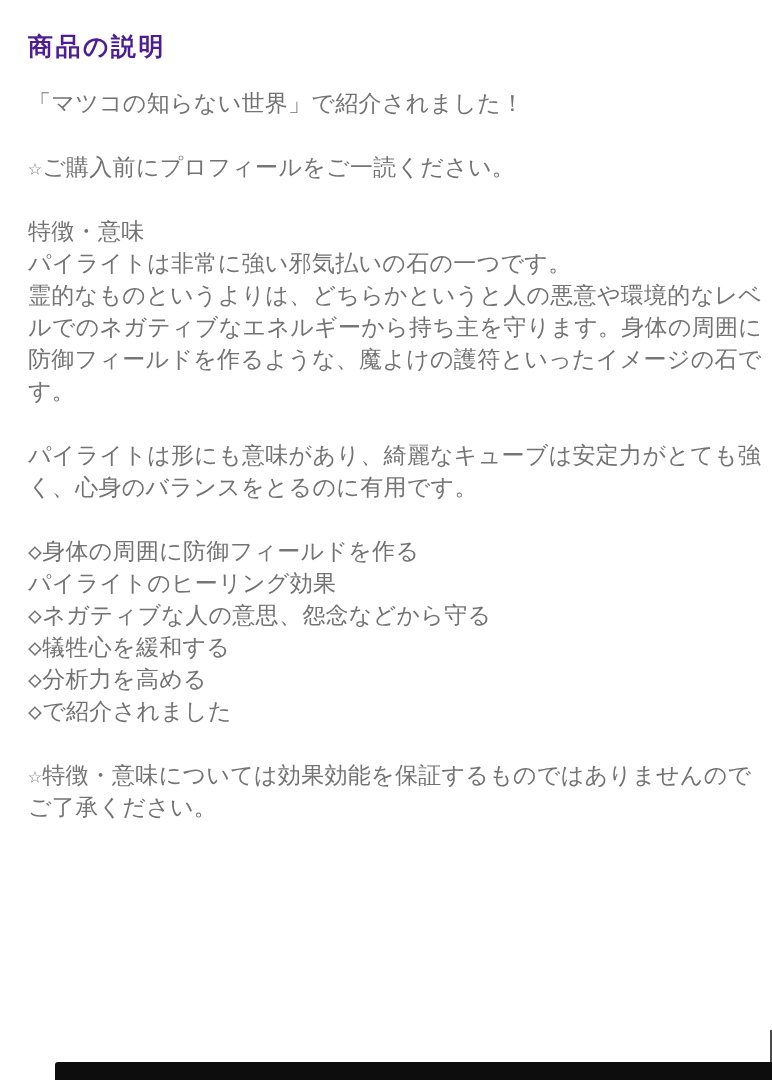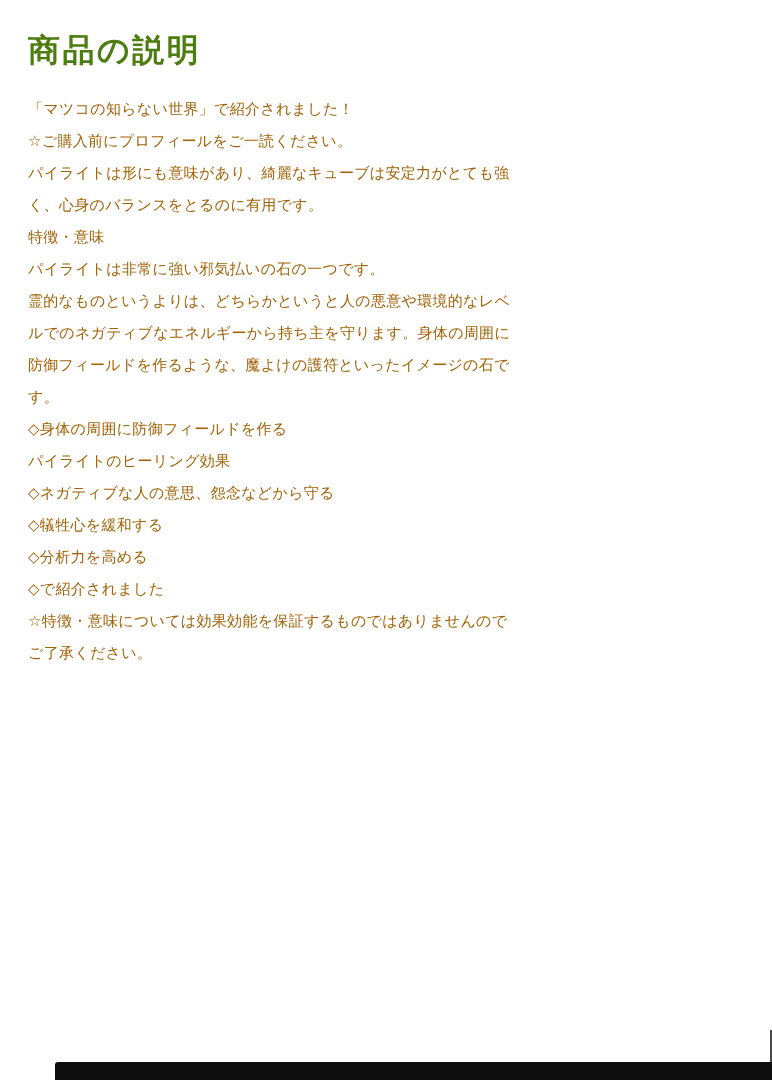--- a/index.html
+++ b/index.html
@@ -11,40 +11,42 @@
     height: 1080px;
     background: #ffffff;
     overflow: hidden;
     position: relative;
     font-family: "Liberation Sans", "DejaVu Sans", sans-serif;
   }
   .content {
     padding: 10px 20px 0 28px;
   }
   .section-title {
-    font-size: 32px;
+    font-size: 25px;
     font-weight: 700;
     letter-spacing: 2.5px;
-    color: #4d7c0f;
+    color: #4c1d95;
     height: 38px;
     line-height: 38px;
     white-space: pre;
   }
   .para {
+    margin-top: 32px;
   }
   .para:first-of-type {
     margin-top: 24px;
   }
   .line {
-    font-size: 15px;
+    font-size: 23px;
     height: 32px;
     line-height: 32px;
-    color: #a16207;
+    color: #737373;
     letter-spacing: 0.3px;
     white-space: pre;
+    font-family: Liberation Mono, monospace;
   }
   .bottom-bar {
     position: absolute;
     left: 55px;
     right: 0;
     bottom: 0;
     height: 18px;
     background: #0d0d0d;
     border-top-left-radius: 3px;
   }
@@ -64,30 +66,30 @@
   <h1 class="section-title">商品の説明</h1>
 
   <div id="paragraphs">
       <div class="para">
         <div class="line">「マツコの知らない世界」で紹介されました！</div>
       </div>
       <div class="para">
         <div class="line">☆ご購入前にプロフィールをご一読ください。</div>
       </div>
       <div class="para">
-        <div class="line">パイライトは形にも意味があり、綺麗なキューブは安定力がとても強</div>
-        <div class="line">く、心身のバランスをとるのに有用です。</div>
-      </div>
-      <div class="para">
         <div class="line">特徴・意味</div>
         <div class="line">パイライトは非常に強い邪気払いの石の一つです。</div>
         <div class="line">霊的なものというよりは、どちらかというと人の悪意や環境的なレベ</div>
         <div class="line">ルでのネガティブなエネルギーから持ち主を守ります。身体の周囲に</div>
         <div class="line">防御フィールドを作るような、魔よけの護符といったイメージの石で</div>
         <div class="line">す。</div>
+      </div>
+      <div class="para">
+        <div class="line">パイライトは形にも意味があり、綺麗なキューブは安定力がとても強</div>
+        <div class="line">く、心身のバランスをとるのに有用です。</div>
       </div>
       <div class="para">
         <div class="line">◇身体の周囲に防御フィールドを作る</div>
         <div class="line">パイライトのヒーリング効果</div>
         <div class="line">◇ネガティブな人の意思、怨念などから守る</div>
         <div class="line">◇犠牲心を緩和する</div>
         <div class="line">◇分析力を高める</div>
         <div class="line">◇で紹介されました</div>
       </div>
       <div class="para">

